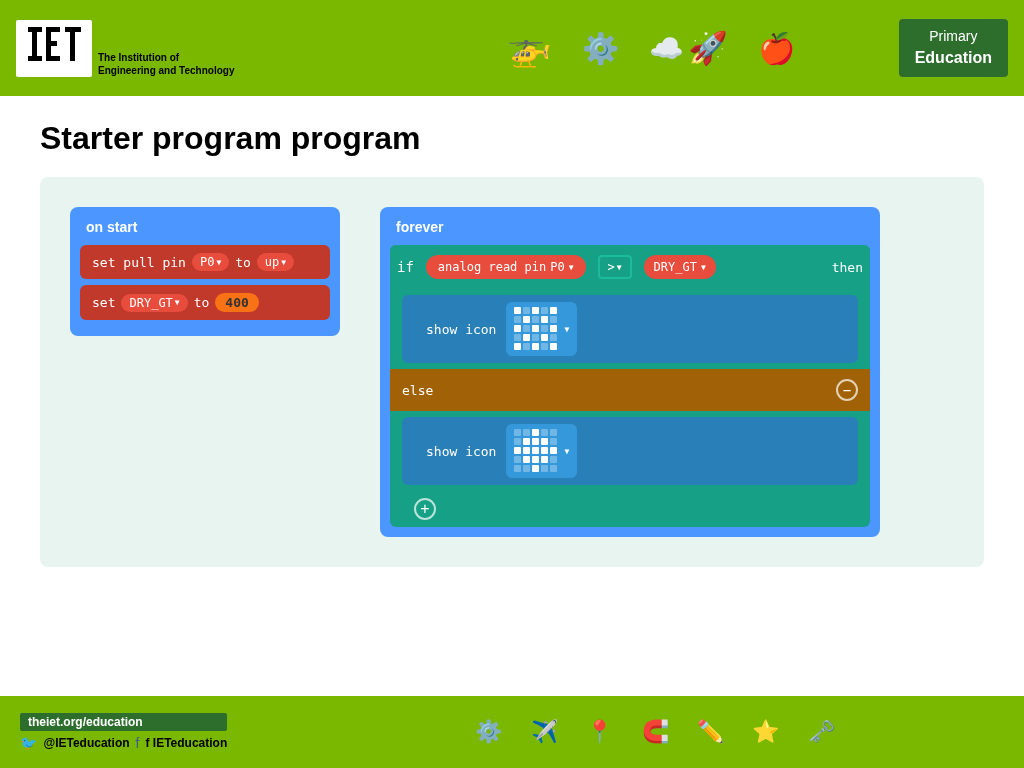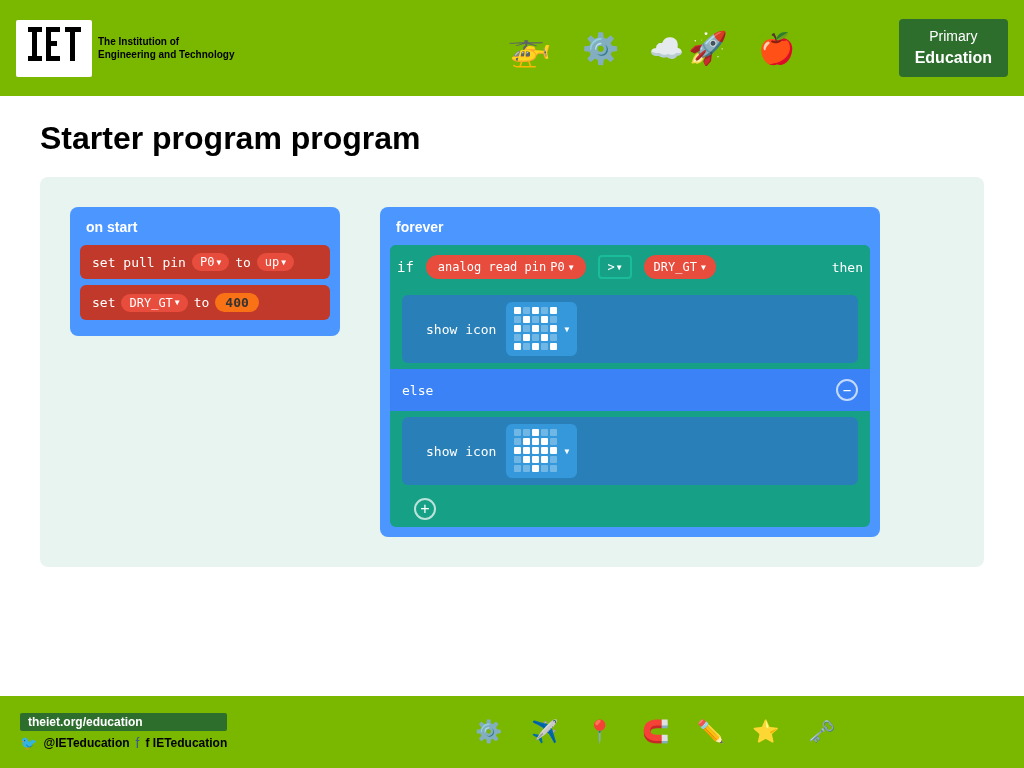--- a/index.html
+++ b/index.html
@@ -14,21 +14,21 @@
       padding: 0 16px;
       position: relative;
     }
     .logo-area {
       display: flex;
       align-items: center;
       gap: 8px;
     }
     .iet-logo {
       display: flex;
-      align-items: center;
+      align-items: flex-end;
       gap: 6px;
     }
     .iet-letters {
       font-size: 36px;
       font-weight: 900;
       color: #000;
       letter-spacing: -2px;
       background: white;
       padding: 2px 8px;
       border-radius: 2px;
@@ -235,21 +235,21 @@
       height: 7px;
       border-radius: 1px;
       background: rgba(255,255,255,0.3);
     }
     .dot.lit {
       background: white;
     }
 
     
     .else-row {
-      background: #3b82f6;
+      background: #a16207;
       display: flex;
       align-items: center;
       padding: 10px 12px;
       font-family: monospace;
       font-size: 13px;
       color: white;
       justify-content: flex-end;
     }
     .else-minus {
       margin-left: auto;

